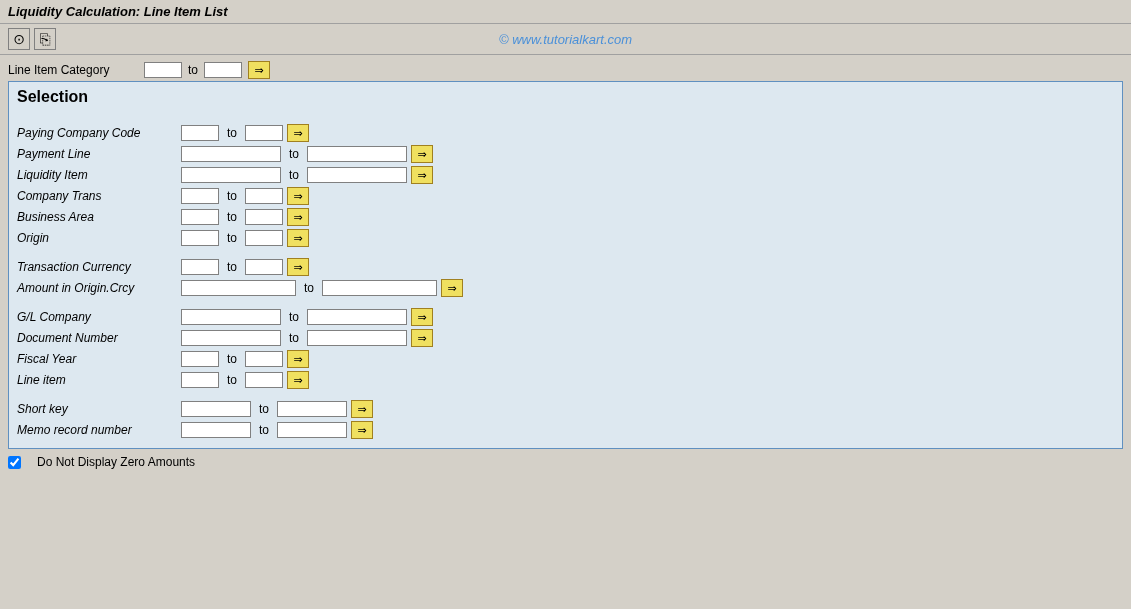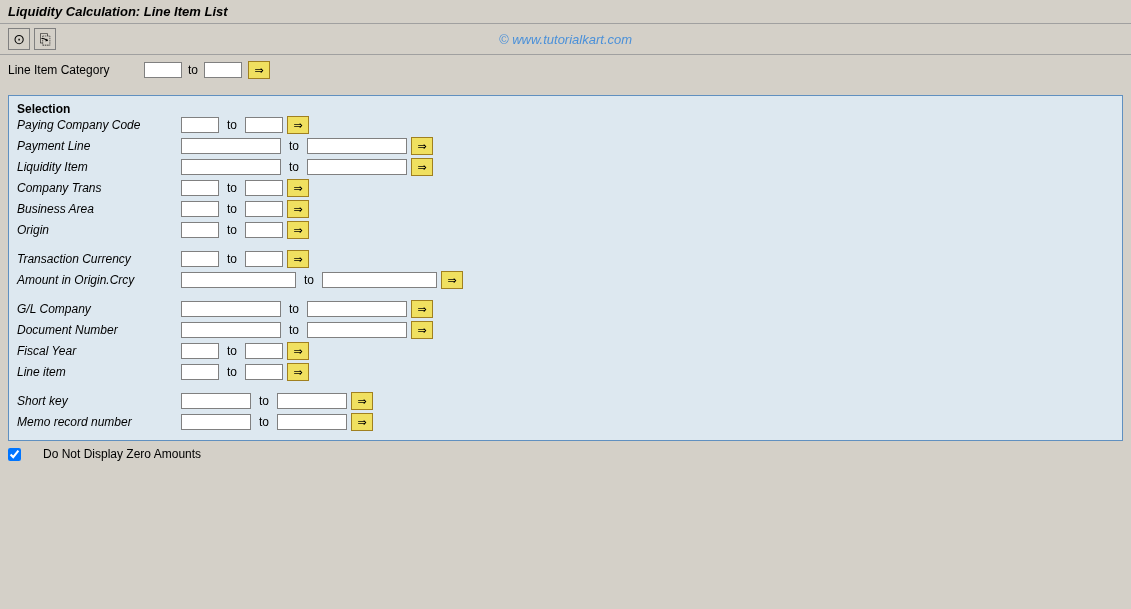--- a/index.html
+++ b/index.html
@@ -49,35 +49,35 @@
       font-size: 14px;
     }
     .main-content {
       padding: 6px 8px;
       background: #d4d0c8;
     }
     .line-item-category-row {
       display: flex;
       align-items: center;
       gap: 6px;
-      margin-bottom: 16px;
+      margin-bottom: 2px;
     }
     .line-item-category-row label {
       min-width: 130px;
     }
     .section-box {
       border: 1px solid #6090c0;
       background: #dde8f0;
       padding: 6px 8px;
       margin-bottom: 6px;
     }
     .section-title {
       font-weight: bold;
-      font-size: 12px;
-      margin-bottom: 0;
+      font-size: 16px;
+      margin-bottom: 18px;
       color: #000;
     }
     .form-row {
       display: flex;
       align-items: center;
       margin-bottom: 3px;
       gap: 4px;
     }
     .form-row label {
       min-width: 160px;
@@ -115,21 +115,21 @@
       font-size: 12px;
       color: #000;
     }
     .arrow-btn::after {
       content: '⇒';
       font-size: 11px;
     }
     .checkbox-row {
       display: flex;
       align-items: center;
-      gap: 22px;
+      gap: 16px;
       margin-top: 6px;
     }
     .checkbox-row label {
       font-size: 12px;
     }
   </style>
 </head>
 <body>
 
 <div class="title-bar">

